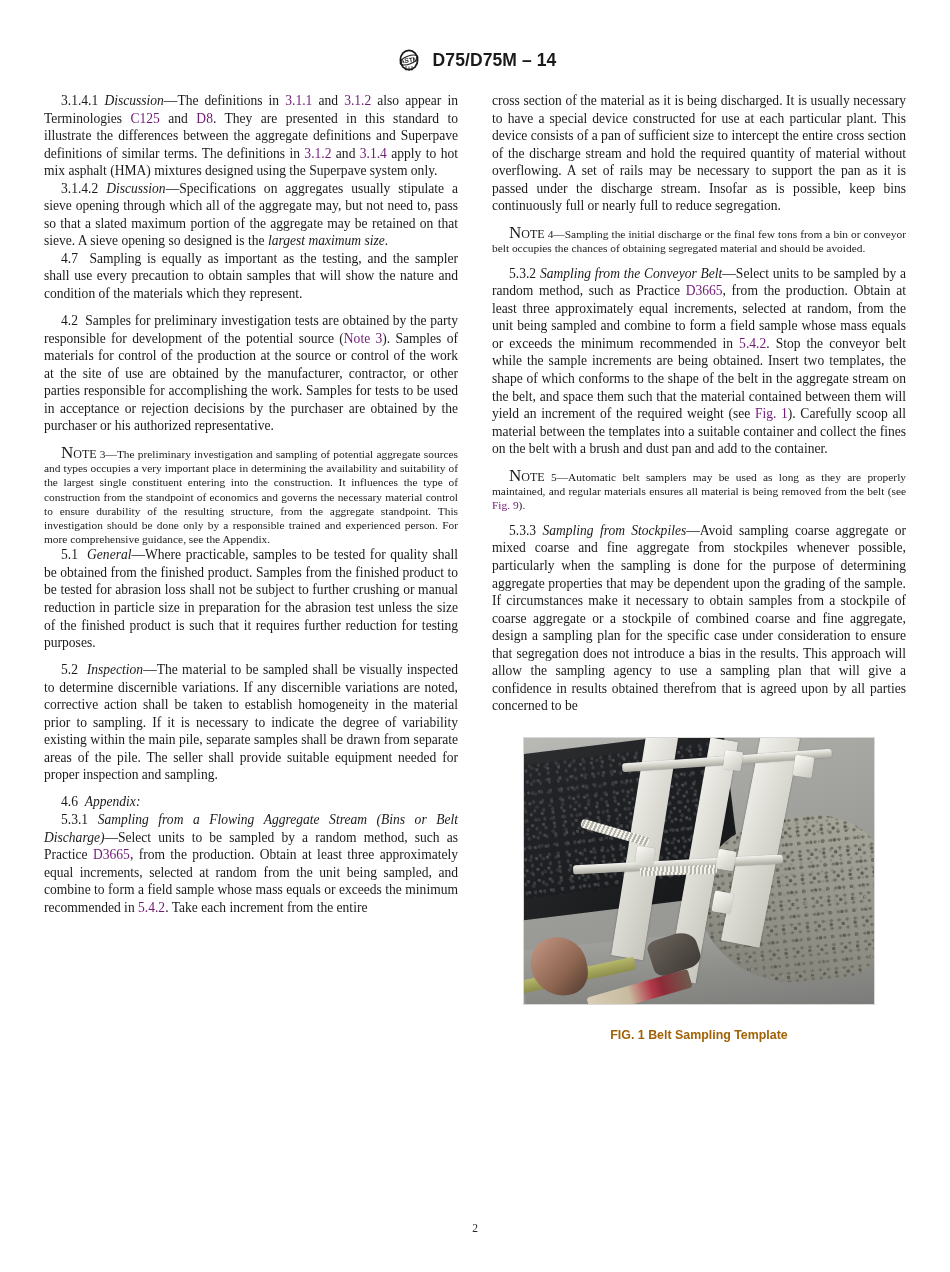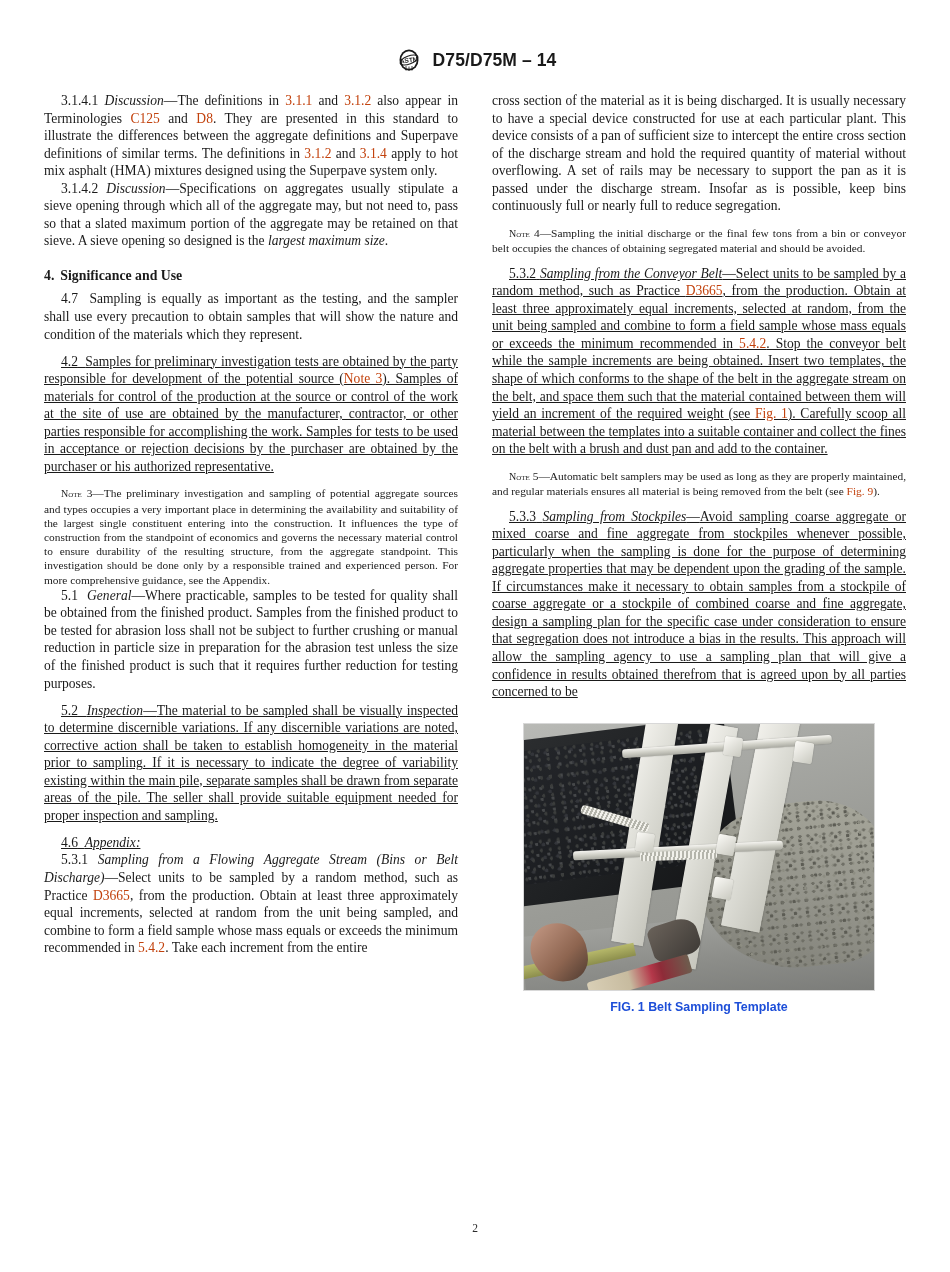--- a/index.html
+++ b/index.html
@@ -50,21 +50,21 @@
   p {
     margin: 0;
     font-size: 13.55px;
     line-height: 17.55px;
     text-align: justify;
     text-justify: inter-word;
     hyphens: manual;
   }
   p.body { text-indent: 17px; }
   p.cont { text-indent: 0; }
-  p.spaced { margin-top: 9.5px; text-decoration: underline; }
+  p.spaced { margin-top: 9.5px; }
 
   h2.section-head {
     margin: 0;
     padding-top: 17px;
     padding-bottom: 6px;
     font-size: 13.8px;
     font-weight: bold;
     line-height: 17.5px;
     text-align: left;
   }
@@ -73,49 +73,49 @@
   p.note {
     font-size: 11.4px;
     line-height: 14.2px;
     text-align: justify;
     margin: 0;
   }
   p.note.first { text-indent: 17px; margin-top: 11px; }
 
   .sc {
     font-variant: small-caps;
-    font-size: 10px;
+    font-size: 17px;
     margin-top: 26px;
   }
 
   i, .it { font-style: italic; }
-  .ref { color: #c2410c; }
+  .ref { color: #701a75; }
   .em-dash { font-style: normal; }
 
   
   .figure-wrap {
     margin-top: 22px;
     width: 100%;
   }
   .figure-frame {
     width: 352px;
     height: 268px;
     margin: 0 auto;
     position: relative;
     overflow: hidden;
     background: #9c9c98;
     border: 1px solid #d8d8d8;
   }
   .fig-caption {
-    margin-top: 9px;
+    margin-top: 23px;
     text-align: center;
     font-family: "Liberation Sans", "DejaVu Sans", sans-serif;
     font-size: 12.4px;
     font-weight: bold;
-    color: #1d4ed8;
+    color: #a16207;
   }
 
   
   .ph { position: absolute; }
   .ph-skyband {
     left: 0; top: 0; width: 100%; height: 100%;
     background:
       linear-gradient(165deg, #b9bab6 0%, #a9aaa6 22%, #9a9b96 55%, #8e8f8a 100%);
   }
   .ph-beltdark {
@@ -234,21 +234,20 @@
 </div>
 
 <div class="columns">
 
   <div class="col">
 
     <p class="body"><span>3.1.4.1</span> <i>Discussion</i><span class="em-dash">—</span><span>The definitions in </span><span class="ref">3.1.1</span><span> and </span><span class="ref">3.1.2</span><span> also appear in Terminologies </span><span class="ref">C125</span><span> and </span><span class="ref">D8</span><span>. They are presented in this standard to illustrate the differences between the aggregate definitions and Superpave definitions of similar terms. The definitions in </span><span class="ref">3.1.2</span><span> and </span><span class="ref">3.1.4</span><span> apply to hot mix asphalt (HMA) mixtures designed using the Superpave system only.</span></p>
 
     <p class="body"><span>3.1.4.2</span> <i>Discussion</i><span class="em-dash">—</span><span>Specifications on aggregates usually stipulate a sieve opening through which all of the aggregate may, but not need to, pass so that a slated maximum portion of the aggregate may be retained on that sieve. A sieve opening so designed is the </span><i>largest maximum size</i><span>.</span></p>
 
-    <h2 class="section-head"><span class="num">4.</span><span>Significance and Use</span></h2>
 
     <p class="body"><span>4.7</span>&nbsp; <span>Sampling is equally as important as the testing, and the sampler shall use every precaution to obtain samples that will show the nature and condition of the materials which they represent.</span></p>
 
     <p class="body spaced"><span>4.2</span>&nbsp; <span>Samples for preliminary investigation tests are obtained by the party responsible for development of the potential source (</span><span class="ref">Note 3</span><span>). Samples of materials for control of the production at the source or control of the work at the site of use are obtained by the manufacturer, contractor, or other parties responsible for accomplishing the work. Samples for tests to be used in acceptance or rejection decisions by the purchaser are obtained by the purchaser or his authorized representative.</span></p>
 
     <p class="note first"><span class="sc">Note</span><span> 3</span><span>—</span><span>The preliminary investigation and sampling of potential aggregate sources and types occupies a very important place in determining the availability and suitability of the largest single constituent entering into the construction. It influences the type of construction from the standpoint of economics and governs the necessary material control to ensure durability of the resulting structure, from the aggregate standpoint. This investigation should be done only by a responsible trained and experienced person. For more comprehensive guidance, see the Appendix.</span></p>
 
 
     <p class="body"><span>5.1</span>&nbsp; <i>General</i><span class="em-dash">—</span><span>Where practicable, samples to be tested for quality shall be obtained from the finished product. Samples from the finished product to be tested for abrasion loss shall not be subject to further crushing or manual reduction in particle size in preparation for the abrasion test unless the size of the finished product is such that it requires further reduction for testing purposes.</span></p>
 

